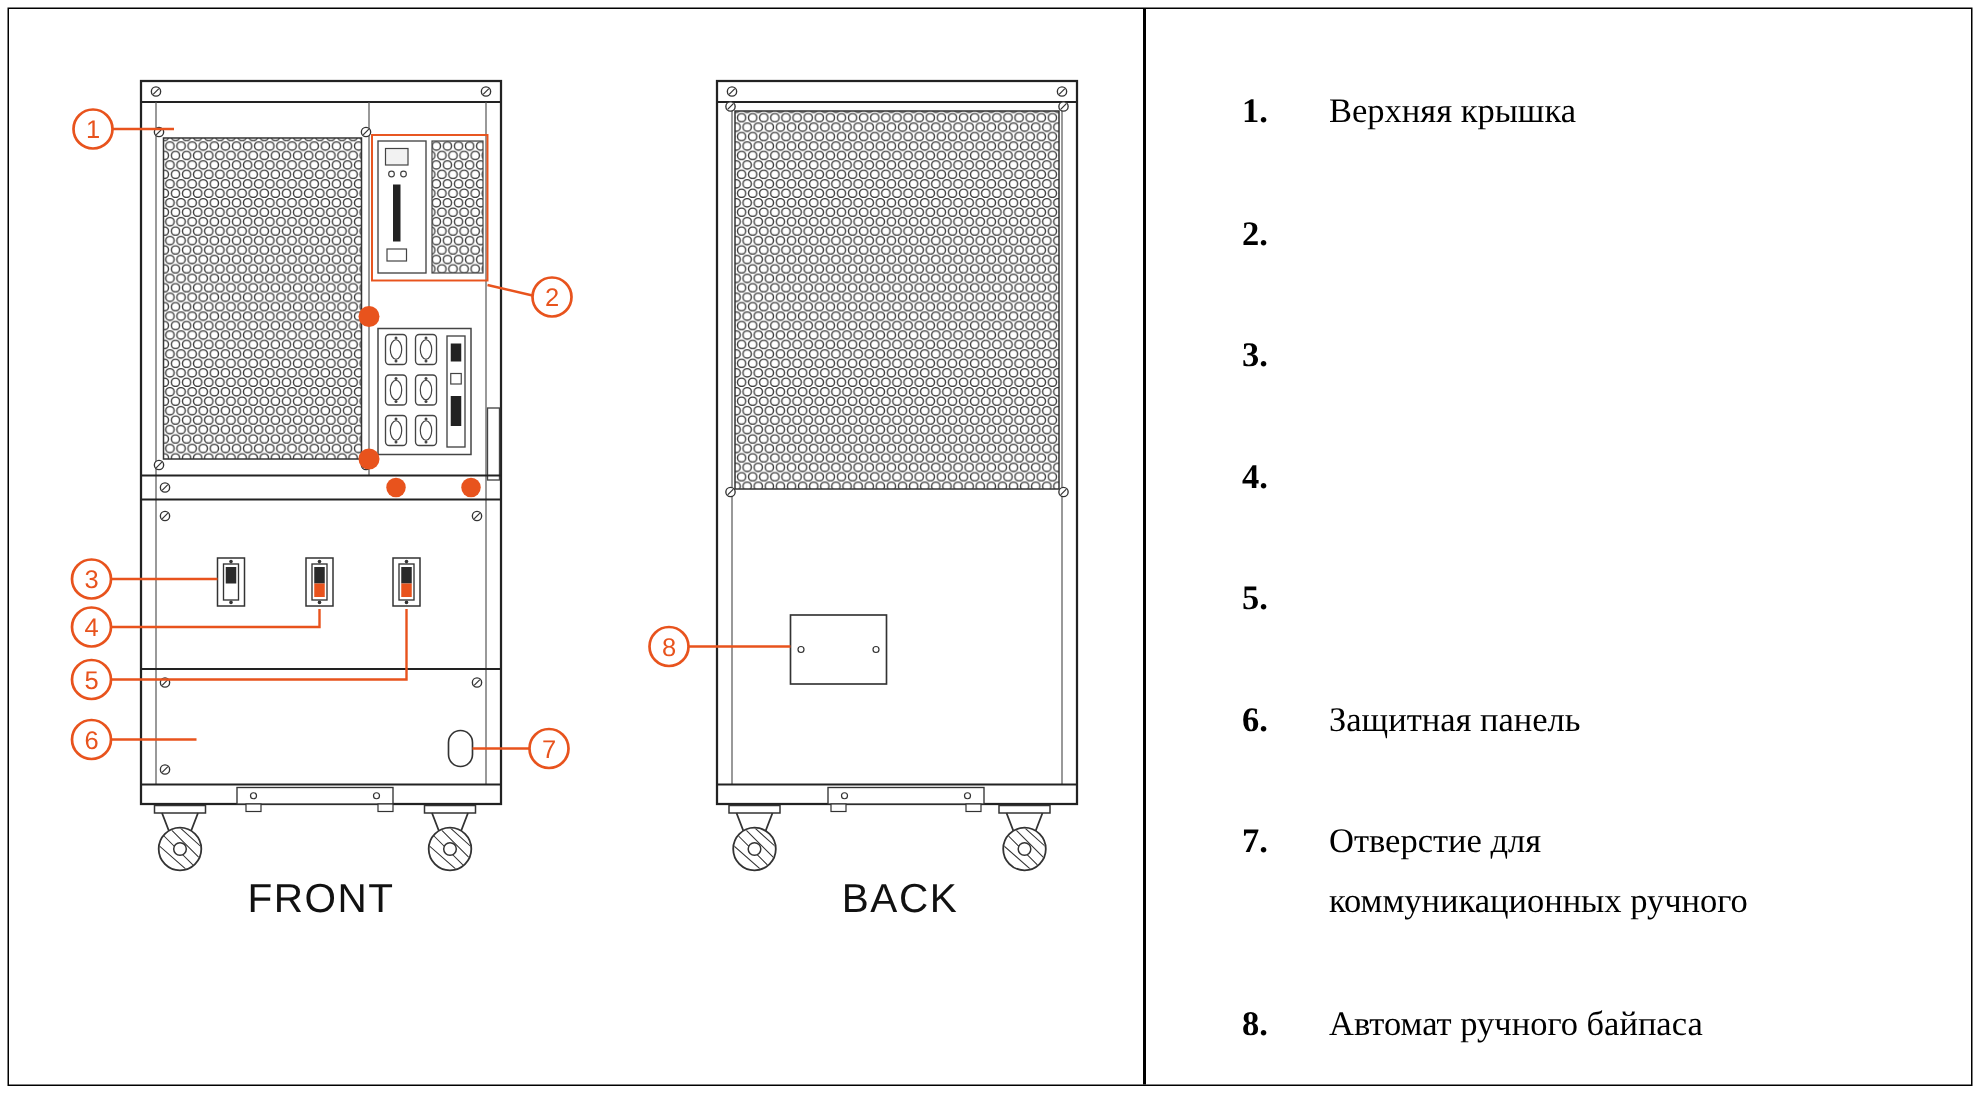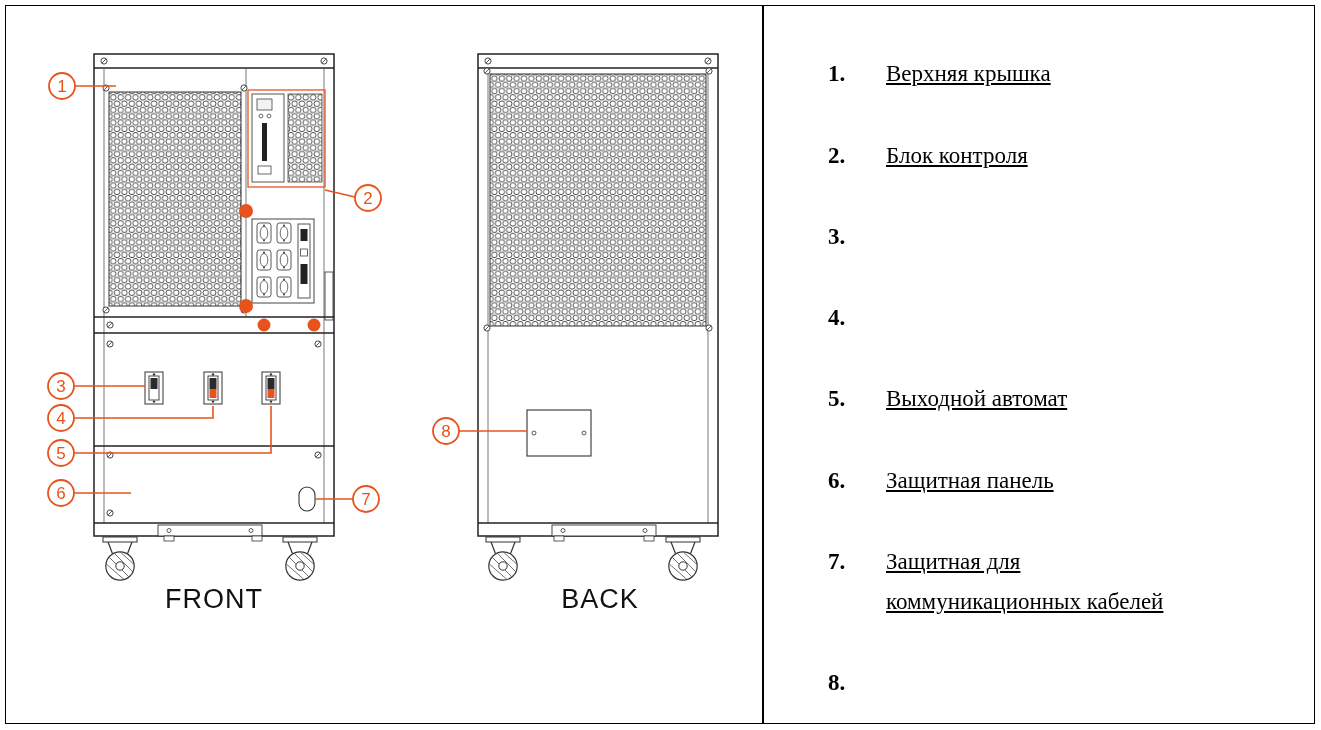--- a/index.html
+++ b/index.html
@@ -3,21 +3,21 @@
 <meta charset="utf-8">
 <style>
   html,body{margin:0;padding:0;background:#fff;}
   body{width:1321px;height:730px;position:relative;overflow:hidden;font-family:"Liberation Serif",serif;}
   .frame{position:absolute;left:5px;top:5px;width:1308px;height:717px;border:1.6px solid #000;background:#fff;}
   .divider{position:absolute;top:0;left:756px;width:2px;height:100%;background:#000;}
   .diagram-svg{position:absolute;left:0;top:0;}
   .legend{position:absolute;left:760px;top:0;right:0;bottom:0;padding:48px 18px 0 62px;color:#000;}
   .legend-item{display:flex;align-items:flex-start;margin-bottom:42px;}
   .legend-num{flex:0 0 58px;font-weight:700;font-size:23px;line-height:1.7;}
-  .legend-text{font-size:23px;line-height:1.72;max-width:330px;text-decoration:underline;}
+  .legend-text{font-size:23px;line-height:1.72;max-width:330px;}
   .callout-num{font-family:"Liberation Sans",sans-serif;font-size:17px;fill:#e8531d;}
   .view-label{font-family:"Liberation Sans",sans-serif;font-size:27px;fill:#111;letter-spacing:1px;}
   .ln{stroke:#222;stroke-width:1.3;fill:none;}
   .thin{stroke:#555;stroke-width:0.8;fill:none;}
   .orange{stroke:#e8531d;fill:none;}
 </style>
 </head>
 <body>
 
 <div class="frame">
@@ -236,38 +236,37 @@
 
   <div class="divider"></div>
 
   <div class="legend">
     <div class="legend-item">
       <span class="legend-num">1.</span>
       <span class="legend-text">Верхняя крышка</span>
     </div>
     <div class="legend-item">
       <span class="legend-num">2.</span>
-      <span class="legend-text">Блок контроля</span>
     </div>
     <div class="legend-item">
       <span class="legend-num">3.</span>
     </div>
     <div class="legend-item">
       <span class="legend-num">4.</span>
     </div>
     <div class="legend-item">
       <span class="legend-num">5.</span>
-      <span class="legend-text">Выходной автомат</span>
     </div>
     <div class="legend-item">
       <span class="legend-num">6.</span>
       <span class="legend-text">Защитная панель</span>
     </div>
     <div class="legend-item">
       <span class="legend-num">7.</span>
-      <span class="legend-text">Защитная для коммуникационных кабелей</span>
+      <span class="legend-text">Отверстие для коммуникационных ручного</span>
     </div>
     <div class="legend-item">
       <span class="legend-num">8.</span>
+      <span class="legend-text">Автомат ручного байпаса</span>
     </div>
   </div>
 
 </div>
 
 </body></html>

